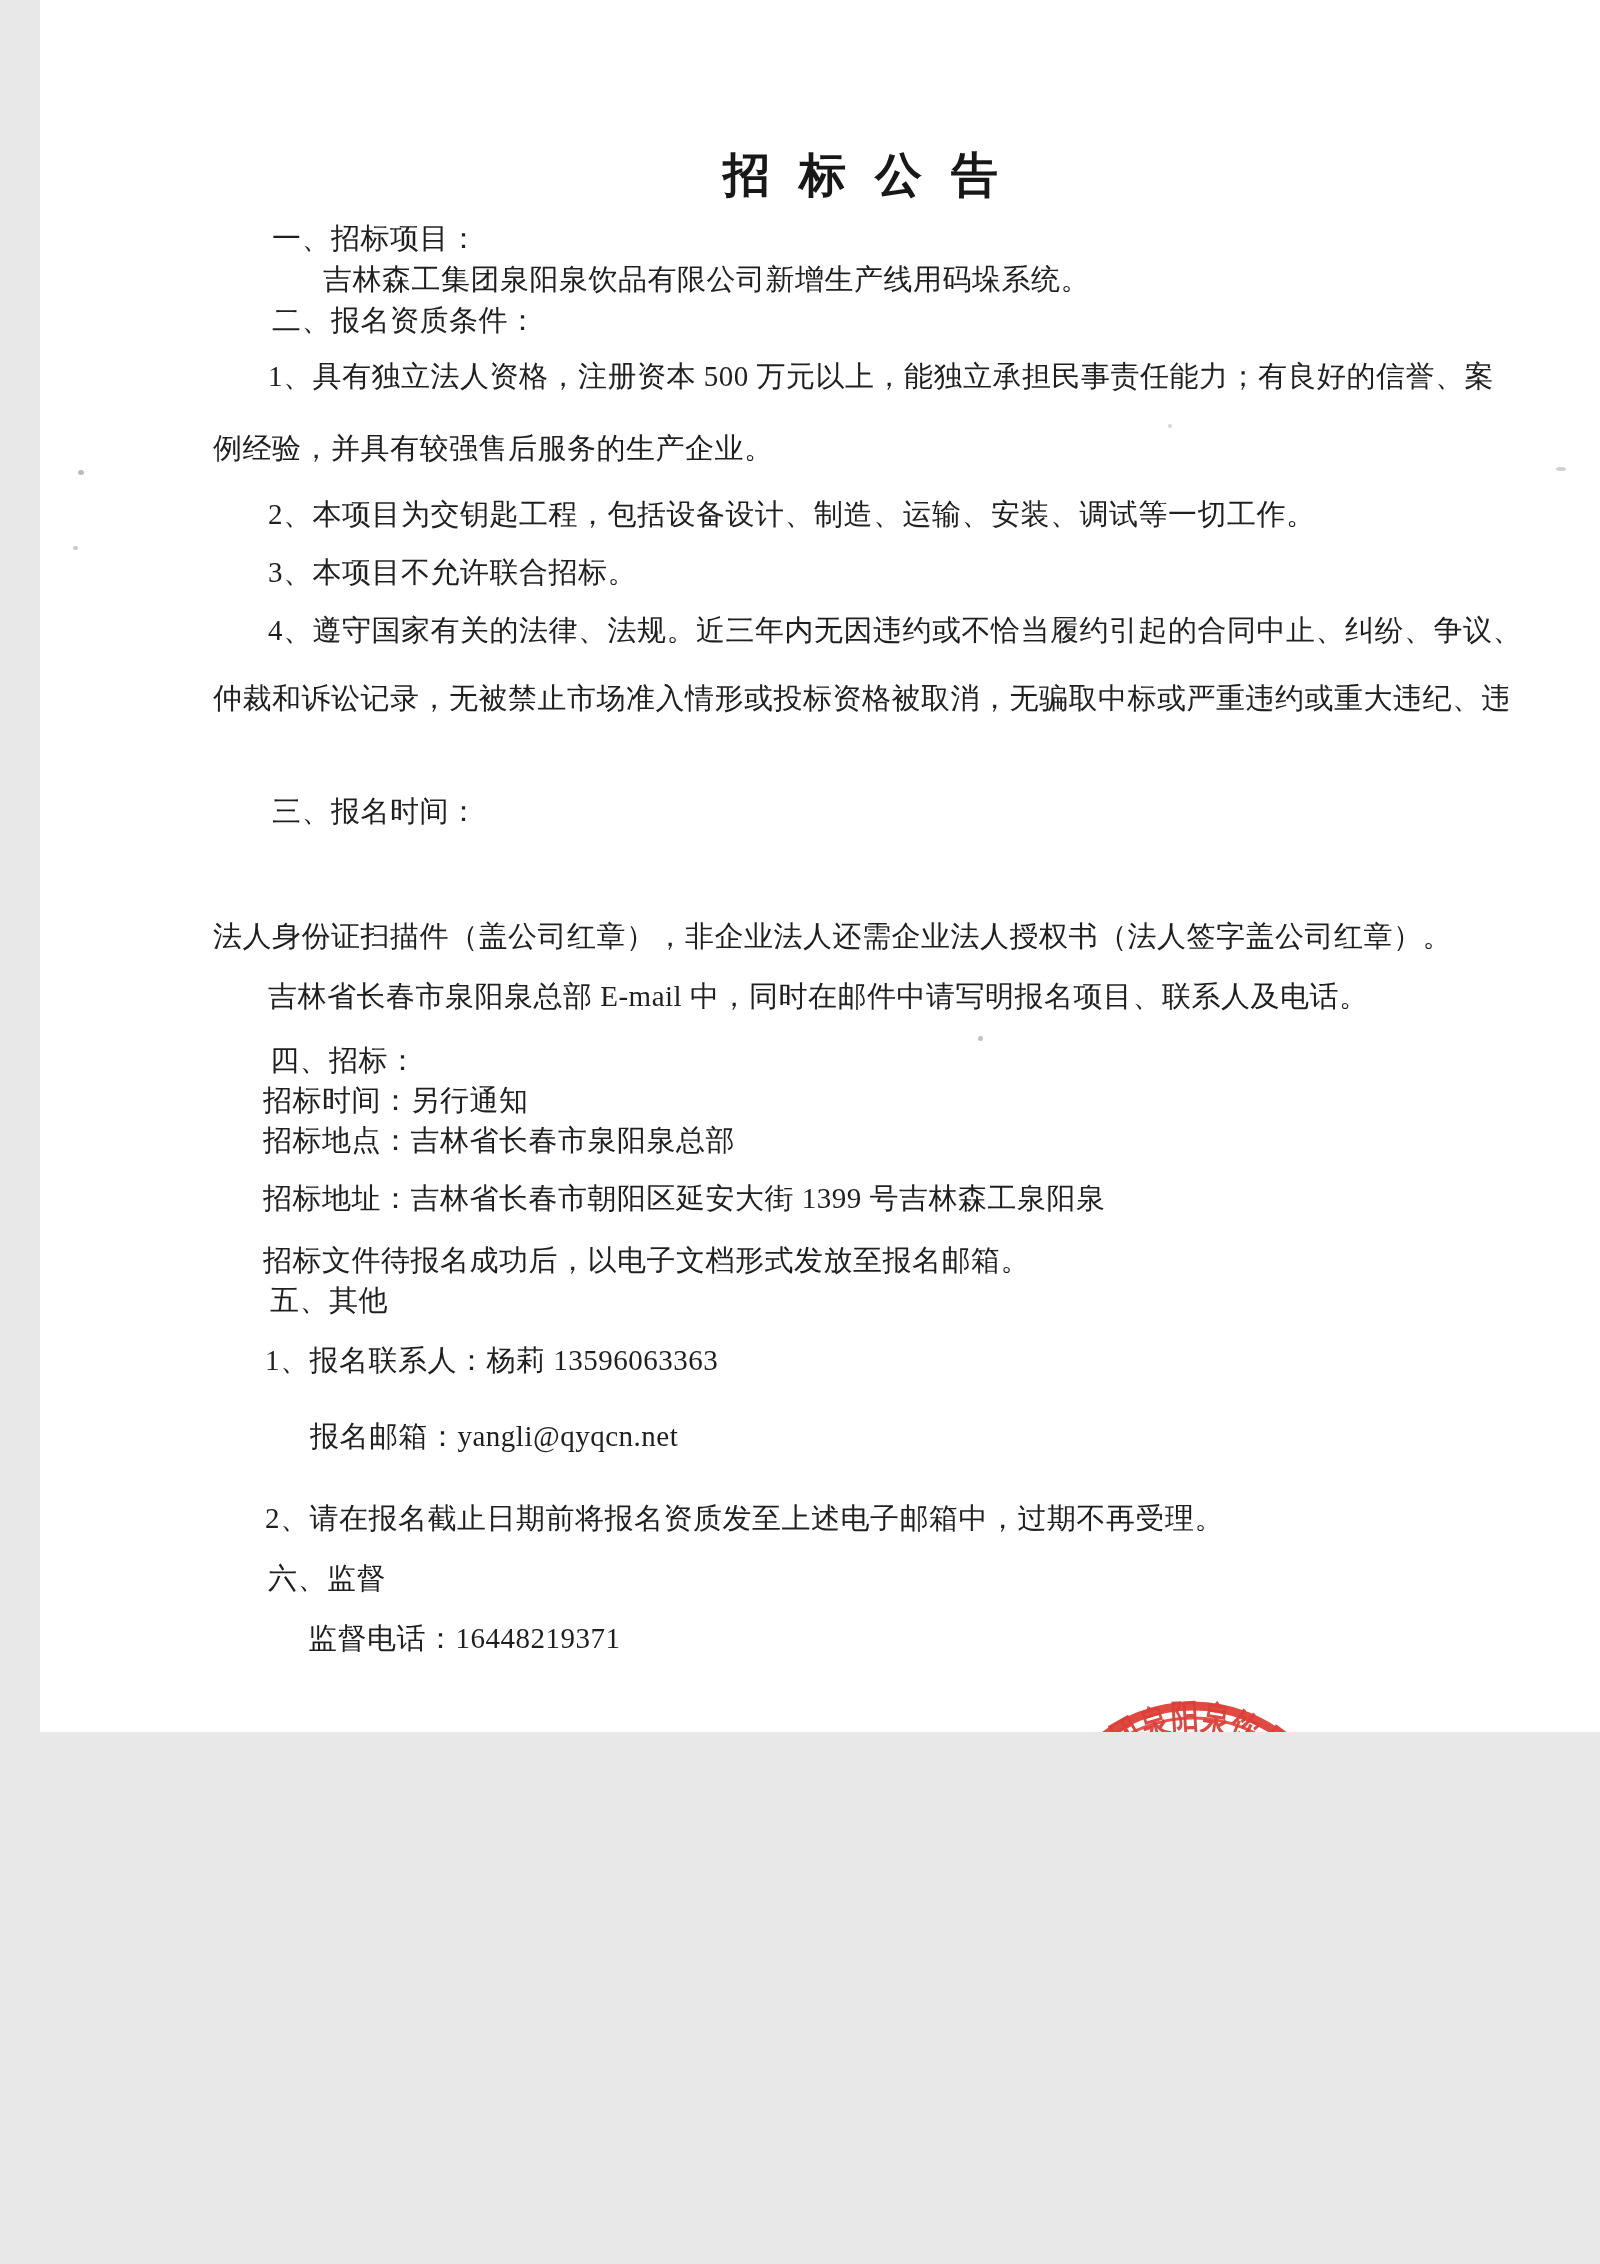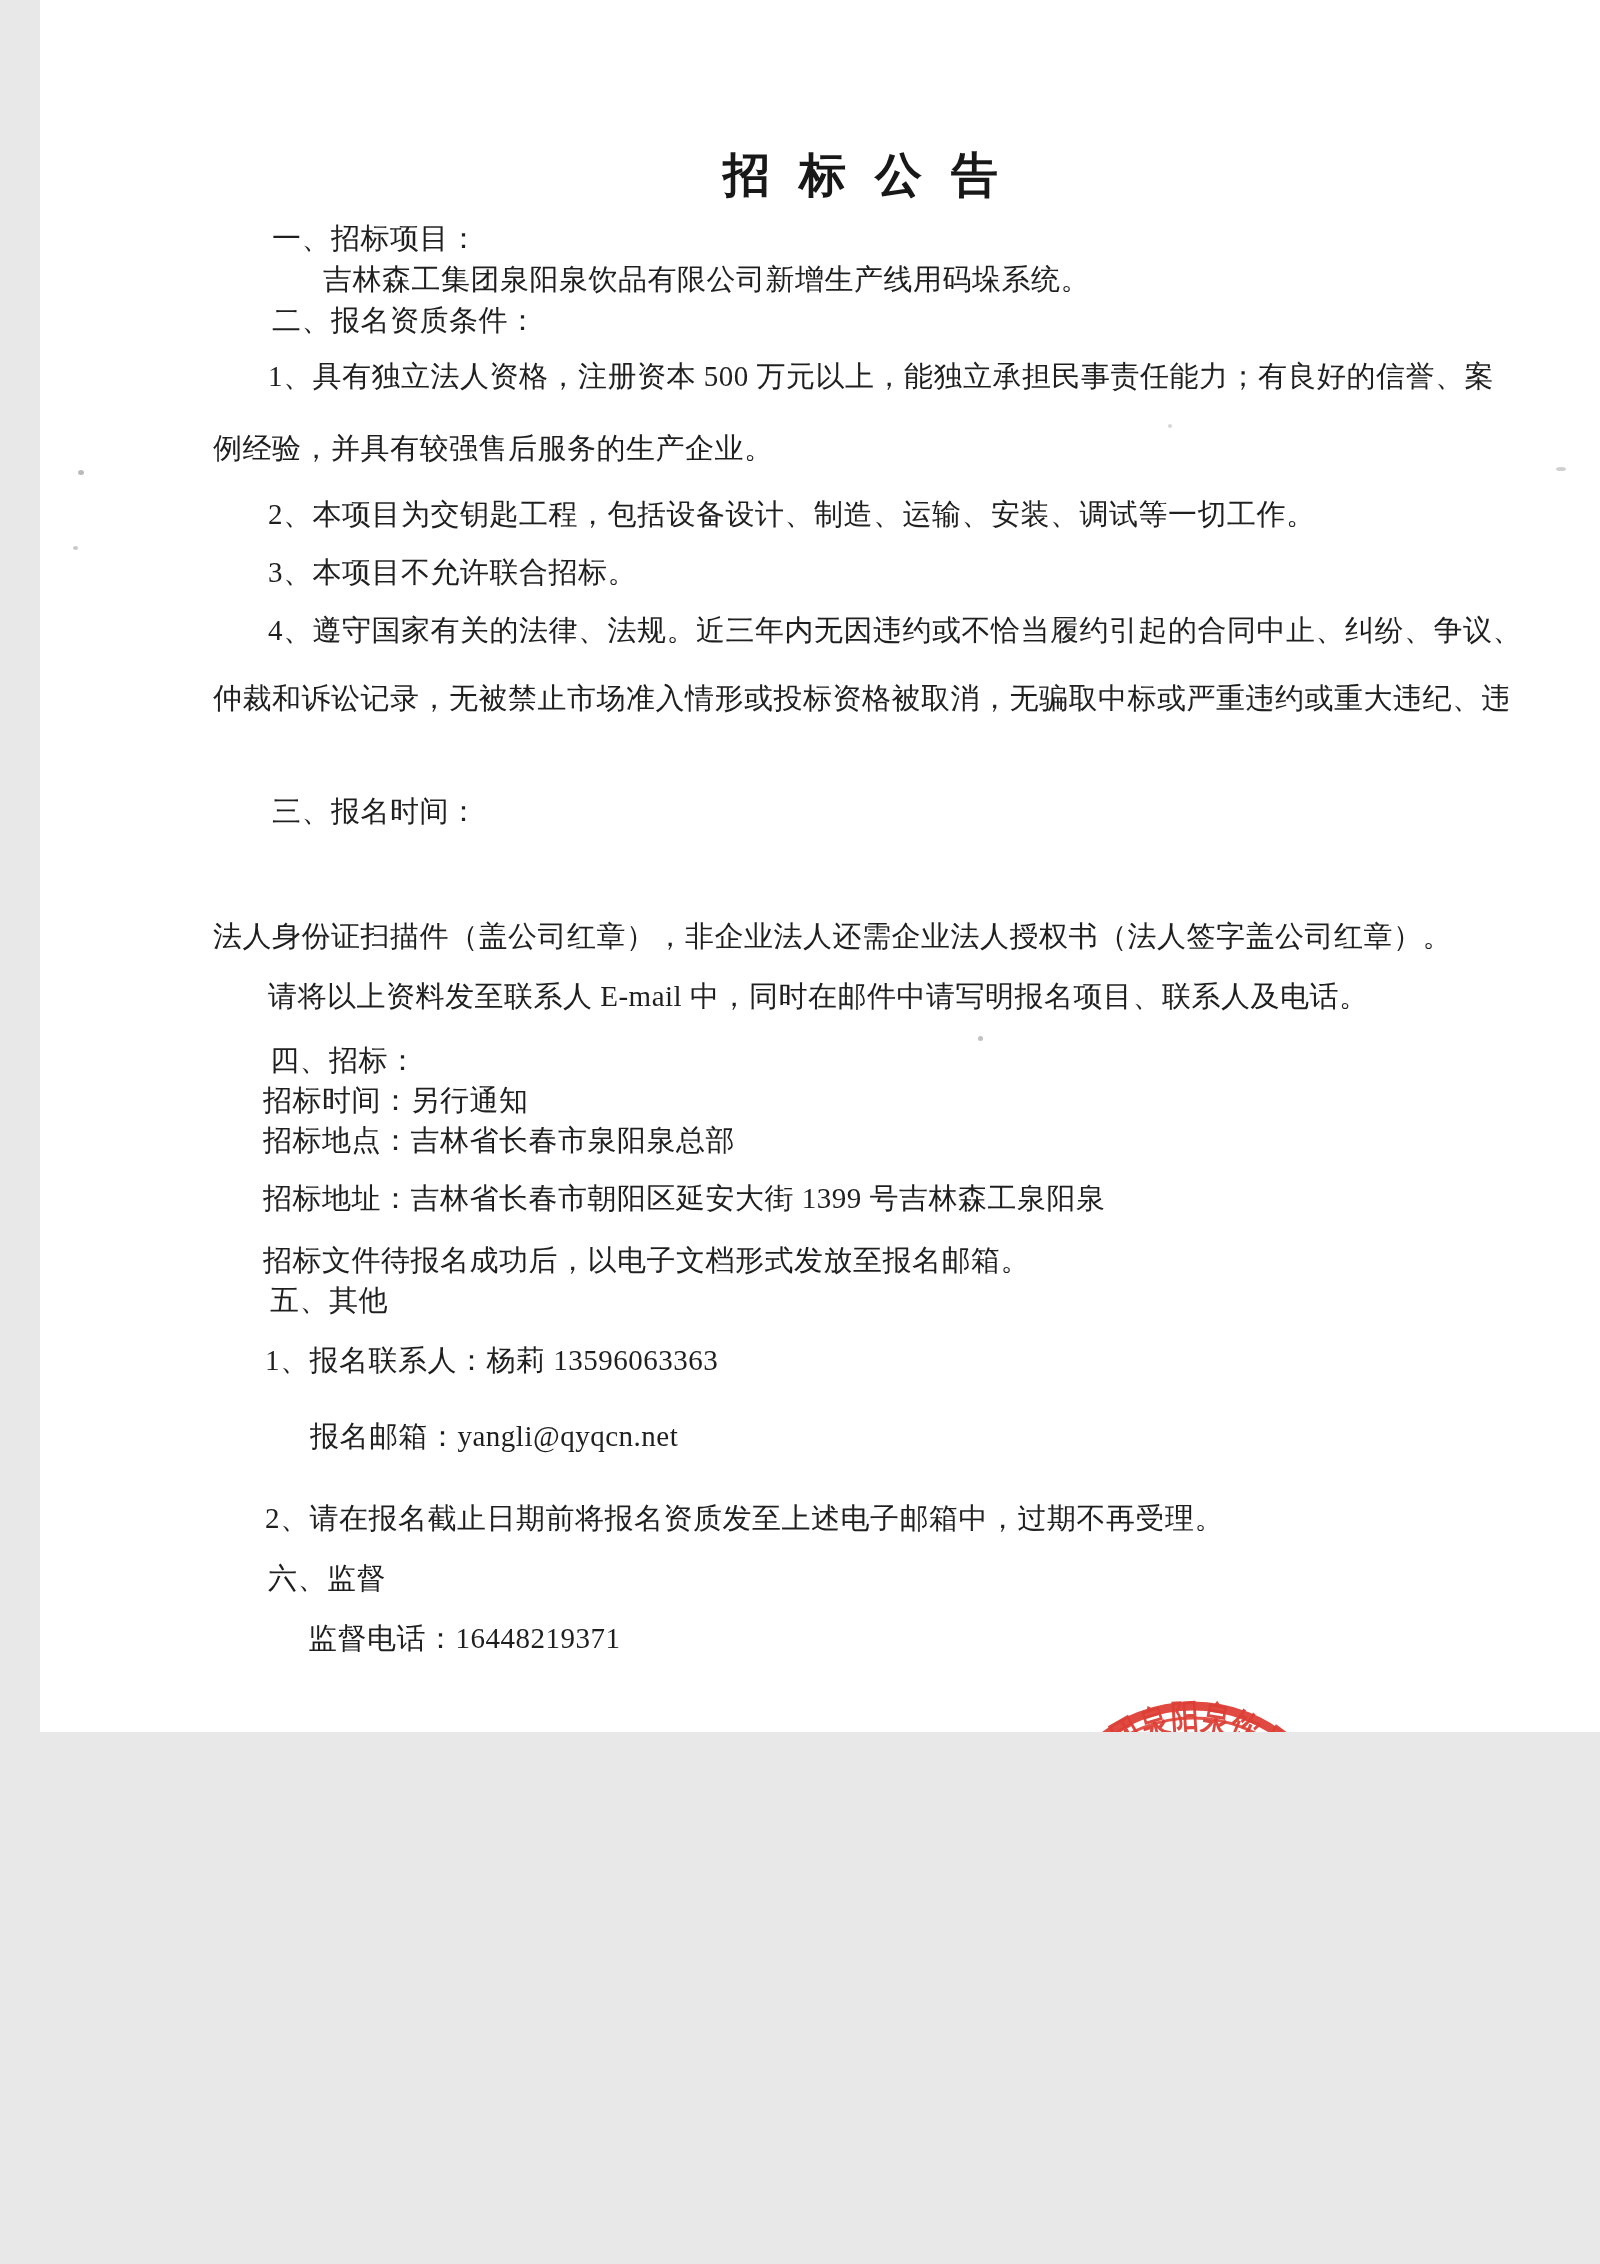--- a/index.html
+++ b/index.html
@@ -85,21 +85,21 @@
   <div class="ln" style="left:283px;top:261px">吉林森工集团泉阳泉饮品有限公司新增生产线用码垛系统。</div>
   <div class="ln" style="left:232px;top:302px">二、报名资质条件：</div>
   <div class="ln" style="left:228px;top:358px">1、具有独立法人资格，注册资本 500 万元以上，能独立承担民事责任能力；有良好的信誉、案</div>
   <div class="ln" style="left:173px;top:430px">例经验，并具有较强售后服务的生产企业。</div>
   <div class="ln" style="left:228px;top:496px">2、本项目为交钥匙工程，包括设备设计、制造、运输、安装、调试等一切工作。</div>
   <div class="ln" style="left:228px;top:554px">3、本项目不允许联合招标。</div>
   <div class="ln" style="left:228px;top:612px">4、遵守国家有关的法律、法规。近三年内无因违约或不恰当履约引起的合同中止、纠纷、争议、</div>
   <div class="ln" style="left:173px;top:680px">仲裁和诉讼记录，无被禁止市场准入情形或投标资格被取消，无骗取中标或严重违约或重大违纪、违</div>
   <div class="ln" style="left:232px;top:793px">三、报名时间：</div>
   <div class="ln" style="left:173px;top:918px">法人身份证扫描件（盖公司红章），非企业法人还需企业法人授权书（法人签字盖公司红章）。</div>
-  <div class="ln" style="left:228px;top:978px">请将以上资料发至联系人 E-mail 中，同时在邮件中请写明报名项目、联系人及电话。</div>
+  <div class="ln" style="left:228px;top:978px">吉林省长春市泉阳泉总部 E-mail 中，同时在邮件中请写明报名项目、联系人及电话。</div>
   <div class="ln" style="left:230px;top:1042px">四、招标：</div>
   <div class="ln" style="left:223px;top:1082px">招标时间：另行通知</div>
   <div class="ln" style="left:223px;top:1122px">招标地点：吉林省长春市泉阳泉总部</div>
   <div class="ln" style="left:223px;top:1180px">招标地址：吉林省长春市朝阳区延安大街 1399 号吉林森工泉阳泉</div>
   <div class="ln" style="left:223px;top:1242px">招标文件待报名成功后，以电子文档形式发放至报名邮箱。</div>
   <div class="ln" style="left:230px;top:1282px">五、其他</div>
   <div class="ln" style="left:225px;top:1342px">1、报名联系人：杨莉 13596063363</div>
   <div class="ln" style="left:270px;top:1418px">报名邮箱：yangli@qyqcn.net</div>
   <div class="ln" style="left:225px;top:1500px">2、请在报名截止日期前将报名资质发至上述电子邮箱中，过期不再受理。</div>
   <div class="ln" style="left:228px;top:1560px">六、监督</div>

